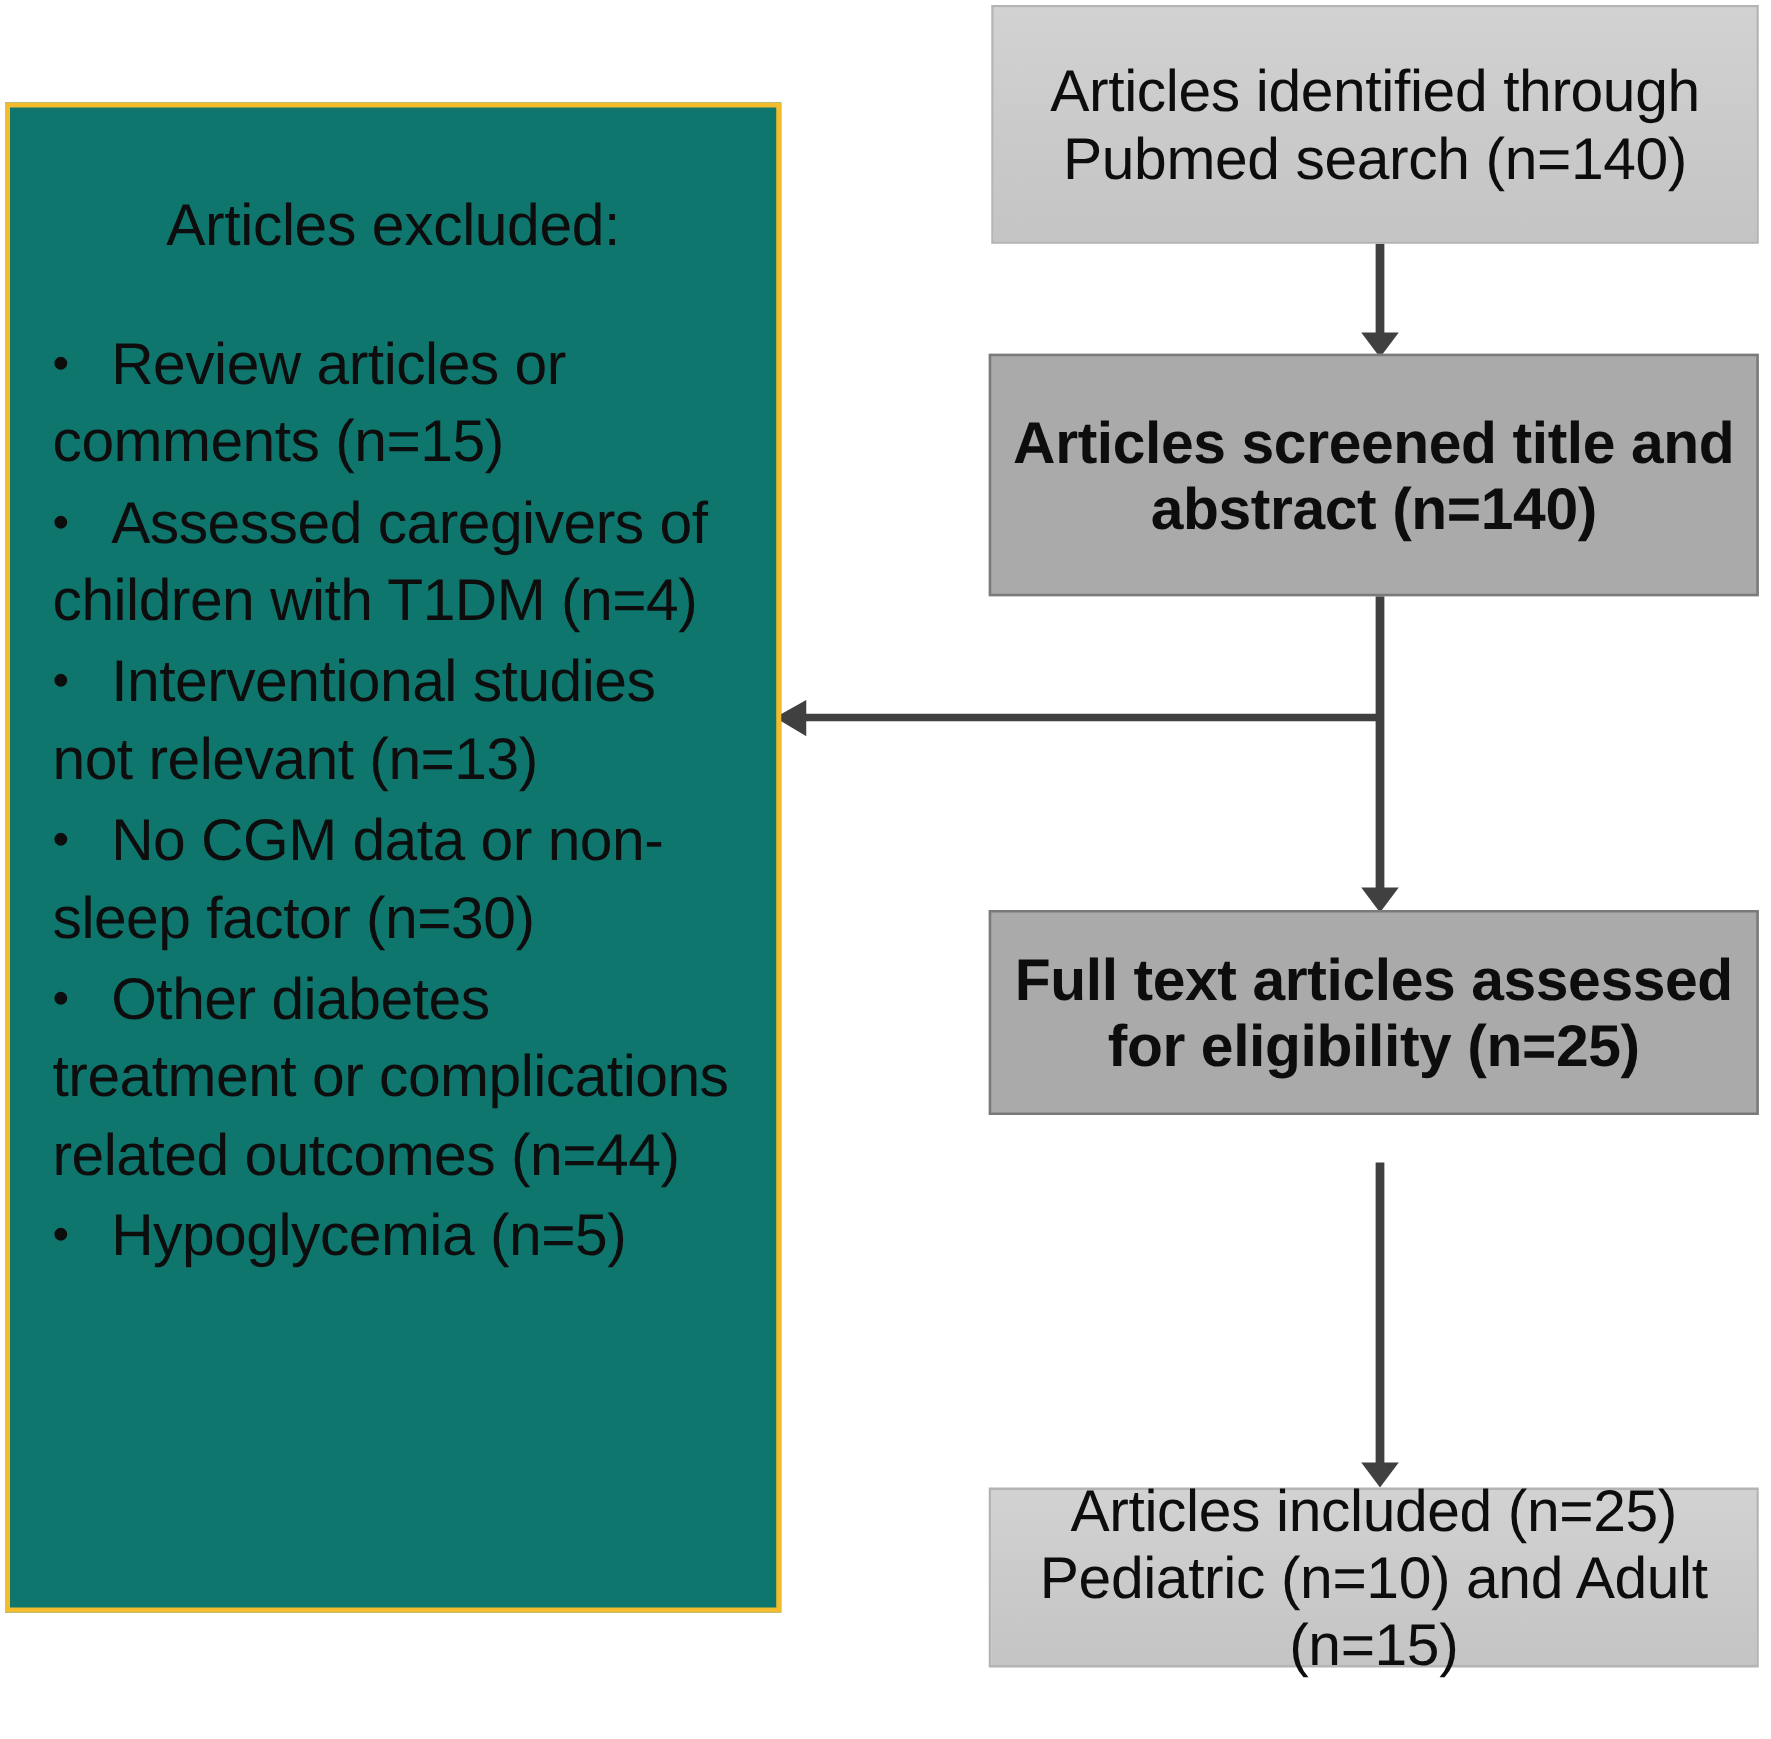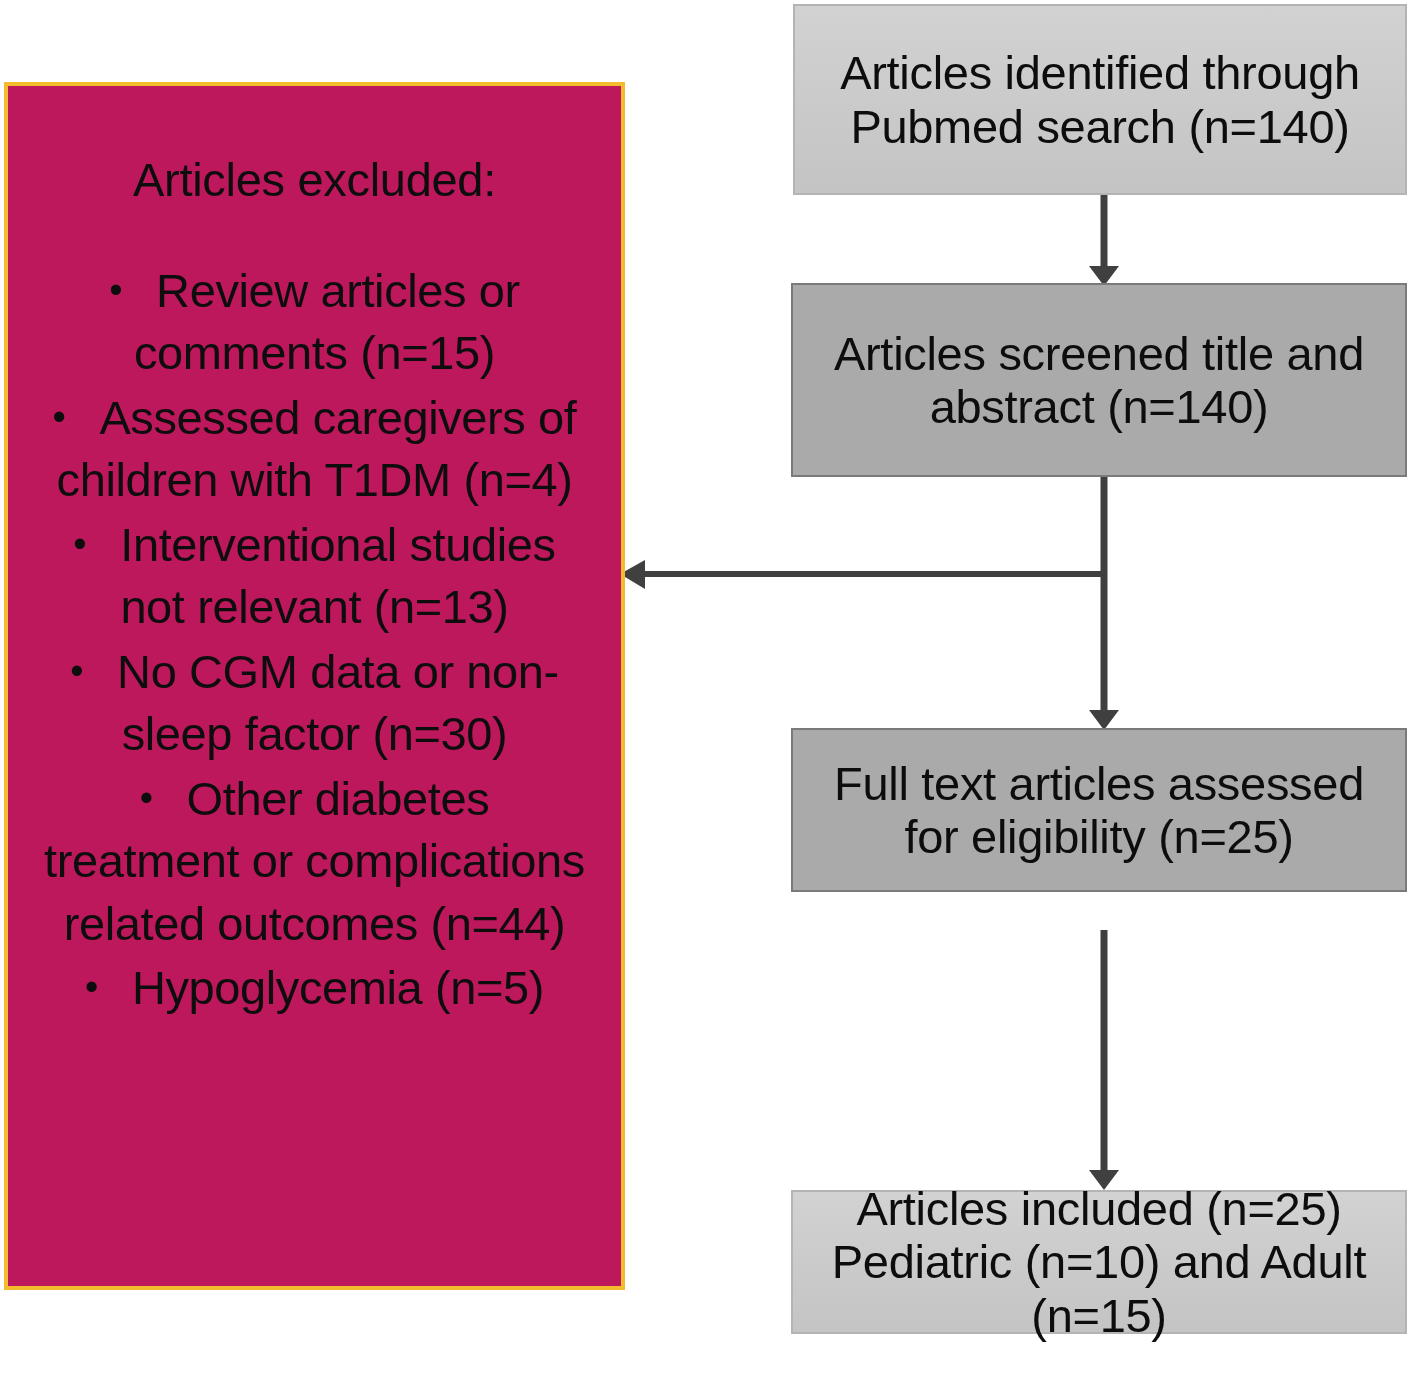--- a/index.html
+++ b/index.html
@@ -44,56 +44,56 @@
     width: 100%;
     white-space: pre-line;
   }
   .box-light {
     background: linear-gradient(180deg, #d2d2d2 0%, #cacaca 55%, #c4c4c4 100%);
     border-color: #b4b4b4;
   }
   .box-dark {
     background: #aaaaaa;
     border-color: #7a7a7a;
+    font-weight: bold;
   }
 
   #box-identified { left: 793px;  top: 4px;    width: 614px; height: 191px; }
   #box-screened   { left: 791px;  top: 283px;  width: 616px; height: 194px; }
   #box-fulltext   { left: 791px;  top: 728px;  width: 616px; height: 164px; }
   #box-included   { left: 791px;  top: 1190px; width: 616px; height: 144px; }
 
   
   #box-excluded {
     position: absolute;
     left: 4px;
     top: 82px;
     width: 621px;
     height: 1208px;
     box-sizing: border-box;
-    background: #be185d;
+    background: #0f766e;
     border: 4px solid #f2bc2c;
     padding: 52px 26px 26px 26px;
     overflow: hidden;
   }
   #excluded-heading {
     text-align: center;
     font-size: 47px;
     line-height: 1.1;
     letter-spacing: -0.3px;
     margin: 16px 0 54px 0;
     color: #0d0d0d;
   }
   #excluded-list {
     list-style: none;
     margin: 0;
     padding: 0;
   }
   #excluded-list li {
     position: relative;
-    text-align: center;
     font-size: 47px;
     line-height: 1.33;
     letter-spacing: -0.4px;
     color: #0d0d0d;
     margin: 0 0 2px 0;
     padding: 0 8px;
   }
   #excluded-list li .bullet-glyph {
     font-size: 38px;
     line-height: 1;

